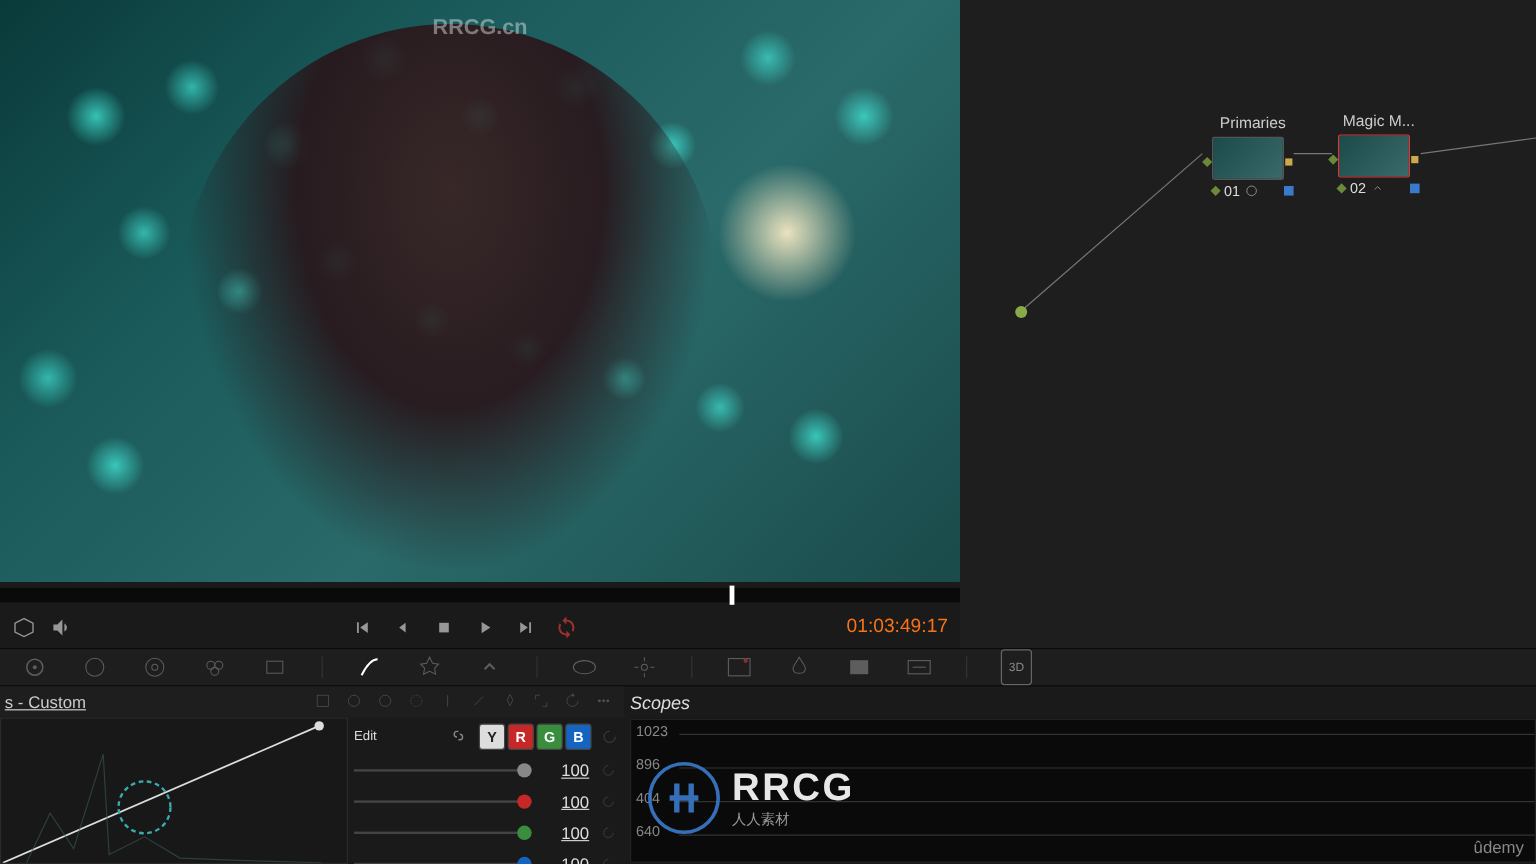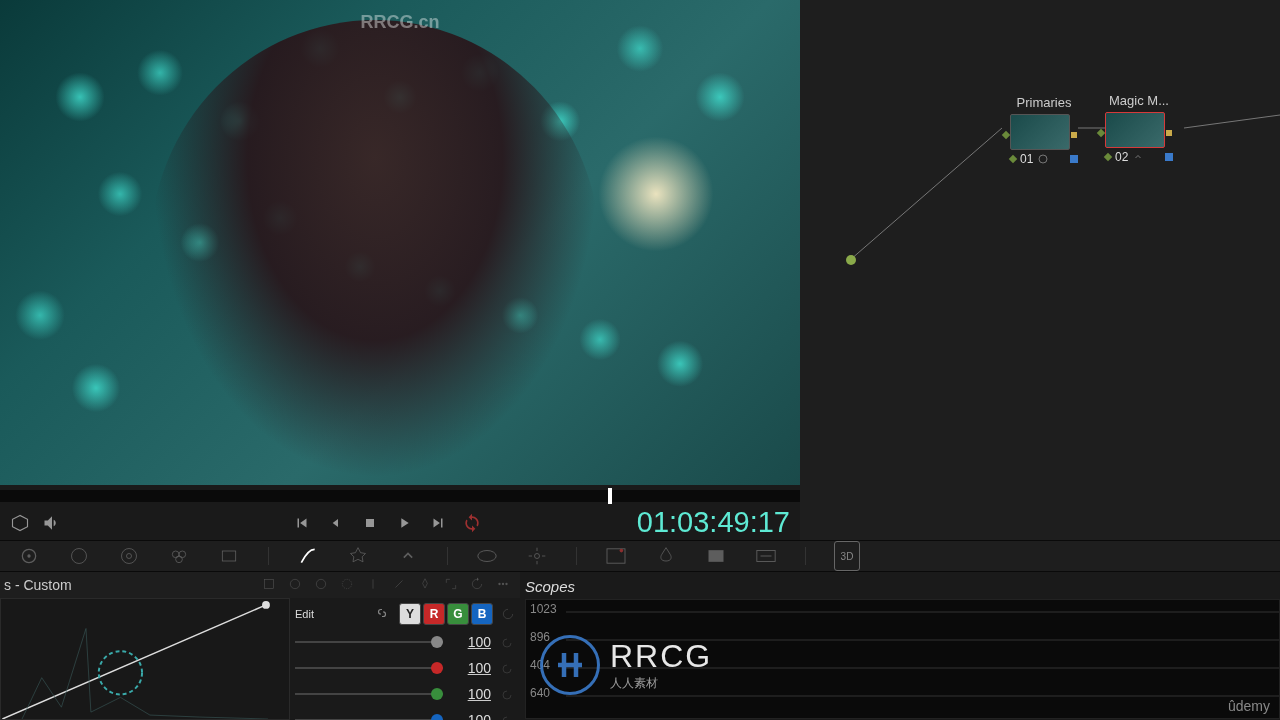--- a/index.html
+++ b/index.html
@@ -97,23 +97,23 @@
 }
 .transport-center {
   display: flex;
   align-items: center;
   gap: 14px;
   margin-left: 230px;
 }
 .timecode {
   margin-left: auto;
   margin-right: 10px;
-  font-size: 29px;
+  font-size: 16px;
   font-weight: 500;
-  color: #5eead4;
+  color: #f97316;
   font-variant-numeric: tabular-nums;
 }
 .icon-btn {
   width: 20px;
   height: 20px;
   display: flex;
   align-items: center;
   justify-content: center;
   cursor: pointer;
   opacity: 0.7;
@@ -150,20 +150,21 @@
   top: 572px;
   left: 0;
   width: 520px;
   height: 26px;
   background: #1e1e1e;
   display: flex;
   align-items: center;
   padding-left: 4px;
   font-size: 14px;
   color: #ccc;
+  text-decoration: underline;
 }
 .panel-header-tools {
   margin-left: auto;
   margin-right: 8px;
   display: flex;
   gap: 10px;
 }
 .small-icon {
   width: 16px;
   height: 16px;
@@ -351,21 +352,21 @@
   width: 60px;
   height: 60px;
   border-radius: 50%;
   border: 3px solid #3a7aca;
   display: flex;
   align-items: center;
   justify-content: center;
 }
 .rrcg-text {
   font-size: 32px;
-  font-weight: 400;
+  font-weight: 700;
   color: #fff;
   letter-spacing: 2px;
 }
 .rrcg-sub {
   font-size: 12px;
   color: #aaa;
 }
 .udemy-mark {
   position: absolute;
   bottom: 6px;
@@ -667,21 +668,21 @@
     <div class="node-footer">
       <div style="width:6px;height:6px;background:#6a8a3a;transform:rotate(45deg)"></div>
       <span>01</span>
       <svg width="12" height="12" viewBox="0 0 24 24">
           <circle cx="12" cy="12" r="8" fill="none" stroke="#ccc"></circle>
         </svg>
       <div style="width:8px;height:8px;background:#3a7aca;margin-left:auto"></div>
     </div>
   </div>
 
-  <div class="node node-selected" style="top:93px;left:305px">
+  <div class="node node-selected" style="top:93px;left:315px">
     <div class="node-label">Magic M...</div>
     <div class="node-thumb">
       <div class="node-dot in" style="background:#6a8a3a;transform:rotate(45deg)"></div>
       <div class="node-dot out" style="background:#caaa4a"></div>
     </div>
     <div class="node-footer">
       <div style="width:6px;height:6px;background:#6a8a3a;transform:rotate(45deg)"></div>
       <span>02</span>
       <svg width="12" height="12" viewBox="0 0 24 24">
           <path d="M7 14l5-5 5 5" stroke="#ccc" fill="none"></path>

